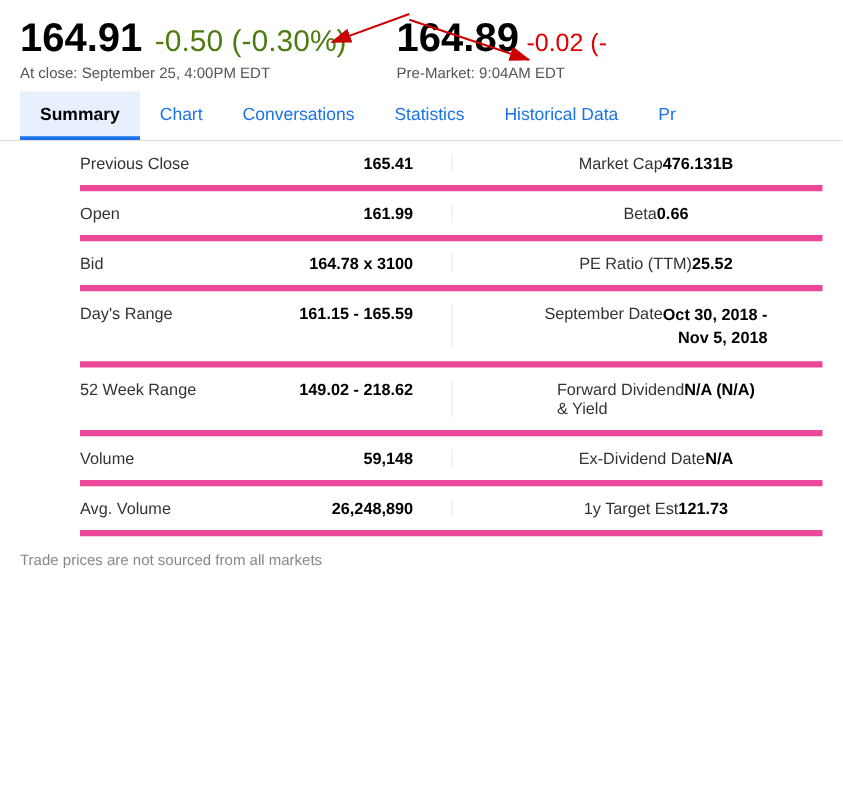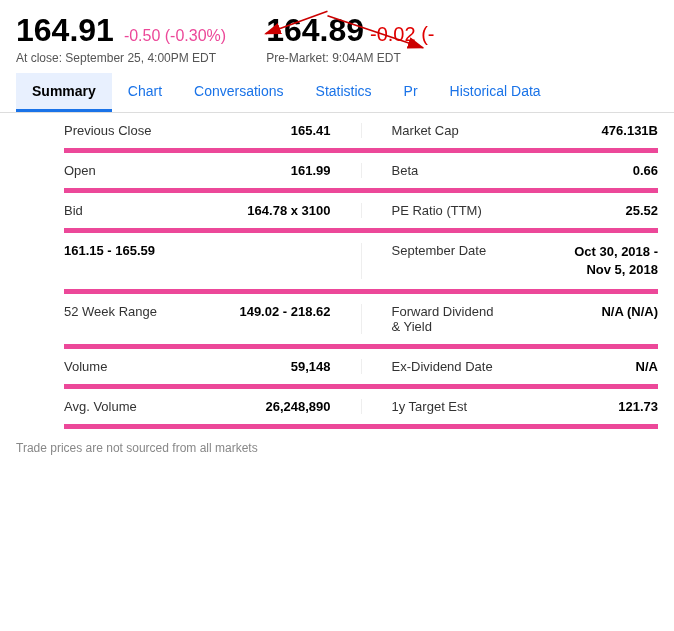--- a/index.html
+++ b/index.html
@@ -26,22 +26,22 @@
       display: flex;
       align-items: baseline;
       gap: 10px;
     }
     .price-main .price-value {
       font-size: 32px;
       font-weight: bold;
       color: #000;
     }
     .price-main .price-change {
-      font-size: 16px;
-      color: #ec4899;
+      font-size: 24px;
+      color: #4d7c0f;
     }
     .price-main .price-time {
       font-size: 12px;
       color: #555;
       margin-top: 2px;
     }
     .price-pre {
       display: flex;
       flex-direction: column;
     }
@@ -108,21 +108,21 @@
     .left-section {
       flex: 1;
       display: flex;
       justify-content: space-between;
       padding-right: 30px;
       border-right: 1px solid #eee;
     }
     .right-section {
       flex: 1;
       display: flex;
-      justify-content: space-between;
+      justify-content: center;
       padding-left: 30px;
     }
     .label {
       font-size: 13px;
       color: #333;
     }
     .value {
       font-size: 13px;
       font-weight: bold;
       color: #000;
@@ -185,22 +185,22 @@
 
     <line x1="320" y1="28" x2="490" y2="85" stroke="#cc0000" stroke-width="3" marker-end="url(#arrowhead2)"></line>
   </svg>
 </div>
 
 <div class="tabs">
   <div class="tab active">Summary</div>
   <div class="tab">Chart</div>
   <div class="tab">Conversations</div>
   <div class="tab">Statistics</div>
+  <div class="tab">Historical Data</div>
   <div class="tab">Pr</div>
-  <div class="tab">Historical Data</div>
 </div>
 
 <div class="data-table">
 
   <div class="data-row">
     <div class="left-section">
       <span class="label">Previous Close</span>
       <span class="value">165.41</span>
     </div>
     <div class="right-section">
@@ -227,20 +227,21 @@
     </div>
     <div class="right-section">
       <span class="label">PE Ratio (TTM)</span>
       <span class="value">25.52</span>
     </div>
   </div>
 
 
   <div class="data-row">
     <div class="left-section">
+      <span class="label">Day's Range</span>
       <span class="value">161.15 - 165.59</span>
     </div>
     <div class="right-section">
       <span class="label">September Date</span>
       <span class="value multiline">Oct 30, 2018 -<br>Nov 5, 2018</span>
     </div>
   </div>
 
   <div class="data-row">
     <div class="left-section">

